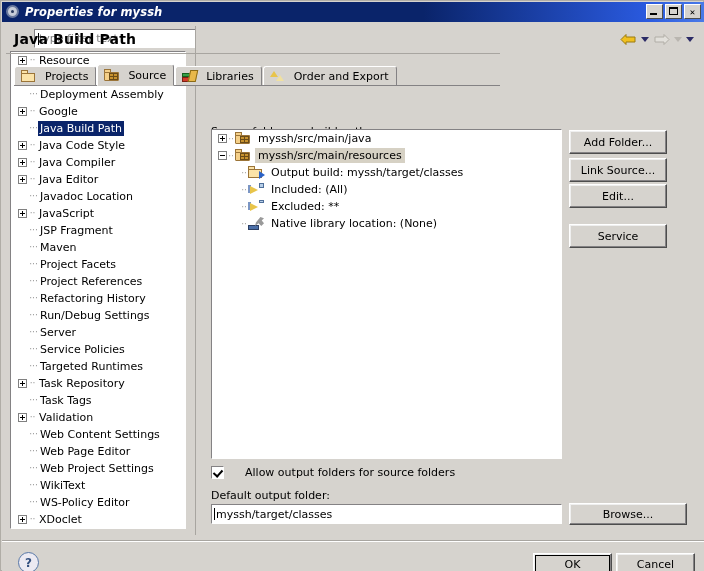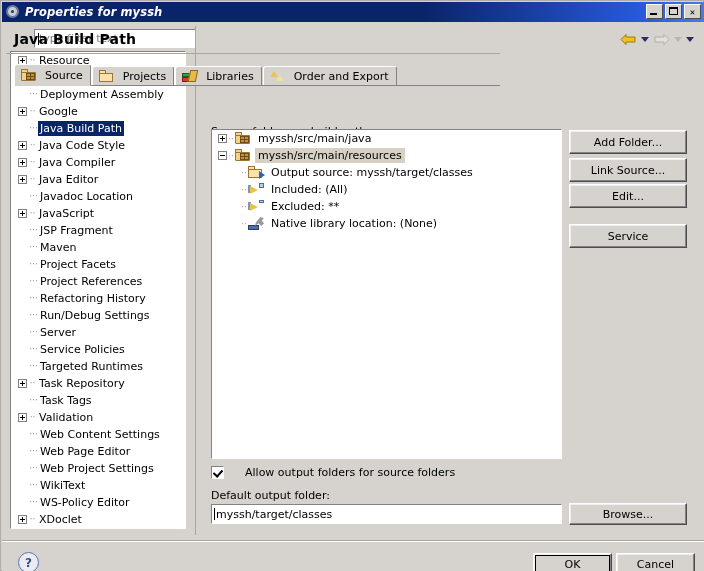--- a/index.html
+++ b/index.html
@@ -458,21 +458,21 @@
     position: absolute; right: 0px; top: 0px;
     width: 9px; height: 9px;
     background: #9a9a9a;
     clip-path: polygon(60% 0, 100% 15%, 75% 40%, 100% 70%, 70% 100%, 40% 70%, 0 100%, 10% 62%);
   }
 
   
   .sbtn {
     position: absolute;
     left: 567px;
-    width: 118px; height: 24px;
+    width: 98px; height: 24px;
     background: #d6d3ce;
     border: 1px solid;
     border-color: #ffffff #4d4d4d #4d4d4d #ffffff;
     box-sizing: border-box;
     font-size: 11px;
     color: #000;
     display: flex;
     align-items: center;
     justify-content: center;
     cursor: default;
@@ -780,34 +780,34 @@
           <polygon points="16,7.5 11,2.5 11,5 2,5 2,10 11,10 11,12.5" fill="#e2e0db" stroke="#b0ada6" stroke-width="1" stroke-linejoin="round"></polygon>
         </svg>
       </div>
       <div class="tri-down light"></div>
       <div class="tri-down dark"></div>
     </div>
     <div id="titleSep"></div>
 
     <div id="tabline"></div>
     <div id="tabstrip">
+        <div class="tab">
+          <span class="ico ico-openfolder">
+            <span class="oft"></span>
+            <span class="ofb"></span>
+          </span>
+          <span>Projects</span>
+        </div>
         <div class="tab active">
           <span class="ico ico-srcfolder">
             <span class="ftab"></span>
             <span class="fbody"></span>
             <span class="pkg"></span>
           </span>
           <span>Source</span>
-        </div>
-        <div class="tab">
-          <span class="ico ico-openfolder">
-            <span class="oft"></span>
-            <span class="ofb"></span>
-          </span>
-          <span>Projects</span>
         </div>
         <div class="tab">
           <span class="ico ico-books">
             <span class="b1"></span>
             <span class="b2"></span>
             <span class="b3"></span>
           </span>
           <span>Libraries</span>
         </div>
         <div class="tab">
@@ -841,21 +841,21 @@
           </span>
           <span class="llabel">myssh/src/main/resources</span>
         </div>
         <div class="lnode" style="padding-left: 28px;">
           <span class="lconn">··</span>
           <span class="ico ico-openfolder ico-outfolder">
             <span class="oft"></span>
             <span class="ofb"></span>
             <span class="arrow"></span>
           </span>
-          <span class="llabel">Output source: myssh/target/classes</span>
+          <span class="llabel">Output build: myssh/target/classes</span>
         </div>
         <div class="lnode" style="padding-left: 28px;">
           <span class="lconn">··</span>
           <span class="ico ico-filter">
             <span class="fbar"></span>
             <span class="far"></span>
             <span class="fplus"></span>
           </span>
           <span class="llabel">Included: (All)</span>
         </div>

